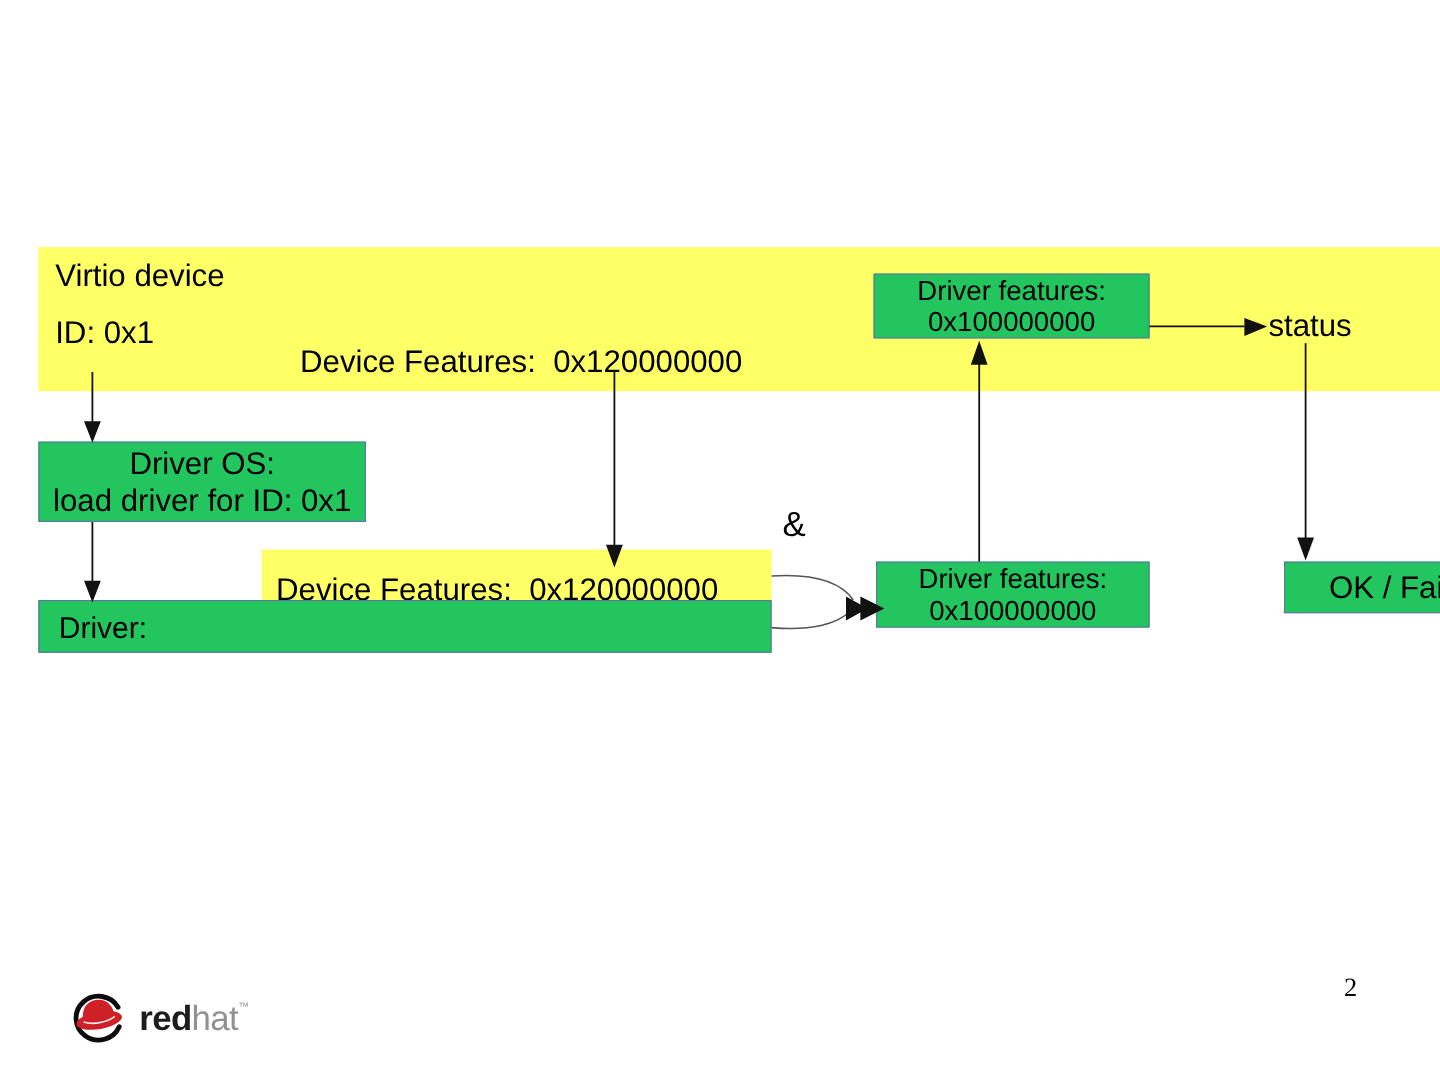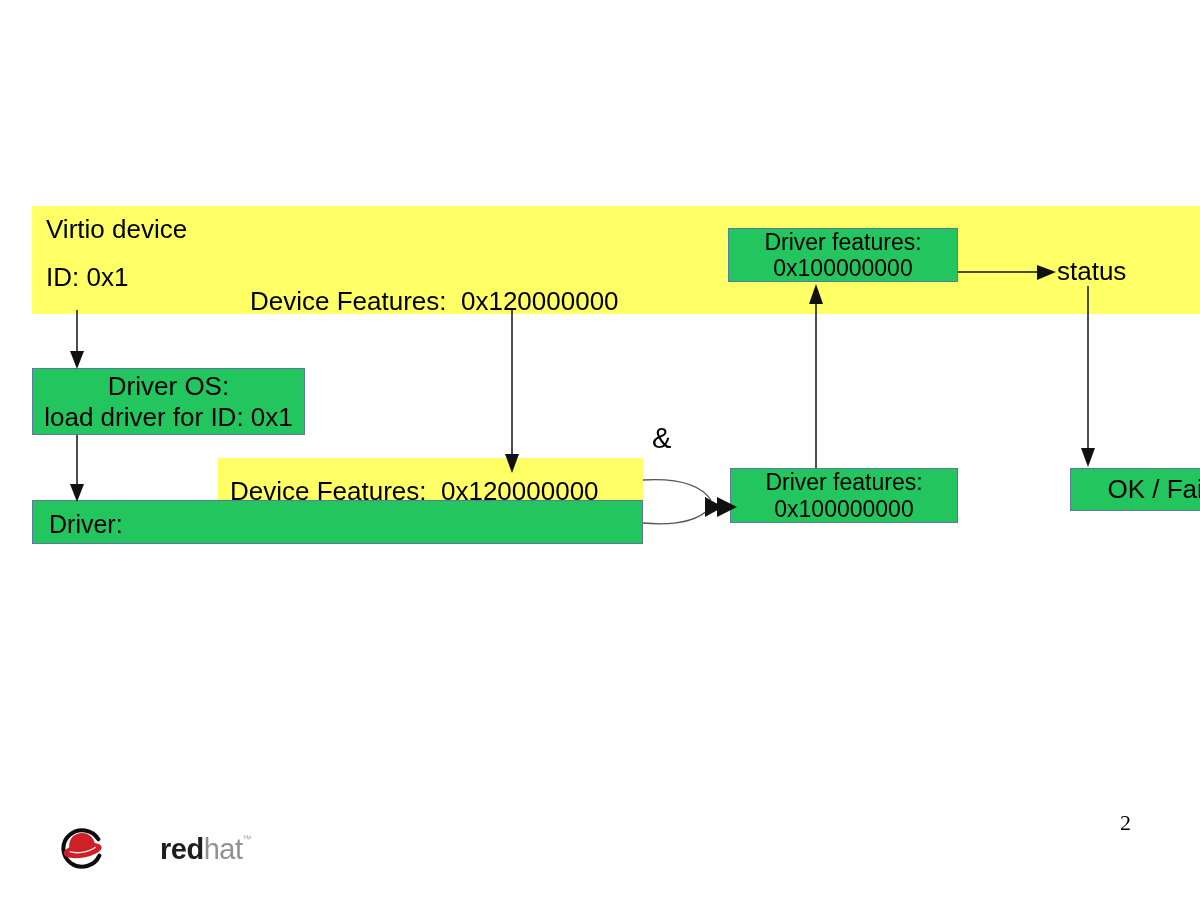--- a/index.html
+++ b/index.html
@@ -8,21 +8,21 @@
     overflow:hidden;font-family:"Liberation Sans",sans-serif;color:#000;
   }
   .abs{position:absolute;box-sizing:border-box;}
   .pre{white-space:pre;margin-top:24px;}
   .title{
     left:0;top:64px;width:1200px;text-align:center;
     font-size:57px;color:#131313;letter-spacing:-1px;
   }
   .yellow{background:#ffff66;}
   .blue{background:#22c55e;border:1px solid #5b7a9d;}
-  .banner{left:32px;top:206px;width:1168px;height:108px;font-size:26px;}
+  .banner{left:32px;top:206px;width:1168px;height:120px;font-size:26px;}
   .banner .b-title{position:absolute;left:14px;top:8px;}
   .banner .b-id{position:absolute;left:14px;top:56px;}
   .banner .b-feat{position:absolute;left:218px;top:56px;}
   .twoline{
     display:flex;flex-direction:column;justify-content:center;align-items:center;
     text-align:center;line-height:1.15;font-size:23px;
   }
   .box-drv-written{left:728px;top:228px;width:230px;height:54px;}
   .status-label{left:1057px;top:256px;font-size:26px;}
   .box-guest{left:32px;top:368px;width:273px;height:67px;font-size:26px;line-height:1.18;}
@@ -32,21 +32,21 @@
   .box-driver .d-label{position:absolute;left:16px;top:9px;}
   .box-driver .d-supported{position:absolute;left:145px;top:9px;}
   .amp{left:652px;top:422px;font-size:29px;}
   .box-drv-result{left:730px;top:468px;width:228px;height:55px;}
   .box-okfail{left:1070px;top:468px;width:176px;height:43px;font-size:26px;
     display:flex;align-items:center;justify-content:center;}
   .arrows{left:0;top:0;width:1200px;height:900px;pointer-events:none;z-index:10;}
   .pagenum{left:1120px;top:810px;font-family:"Liberation Serif",serif;font-size:22px;}
   .logo{left:58px;top:826px;display:flex;align-items:flex-end;}
   .logo-word{font-size:29px;letter-spacing:-0.5px;line-height:1;margin-left:8px;padding-bottom:6px;}
-  .lw-red{font-weight:bold;color:#1d1d1d;margin-left:44px;}
+  .lw-red{font-weight:bold;color:#1d1d1d;}
   .lw-hat{font-weight:normal;color:#8f9193;}
   .lw-tm{font-size:9px;color:#9a9a9a;vertical-align:top;}
 </style>
 </head>
 <body>
 
 <div class="slide">
 
 
   <div class="abs yellow banner">

